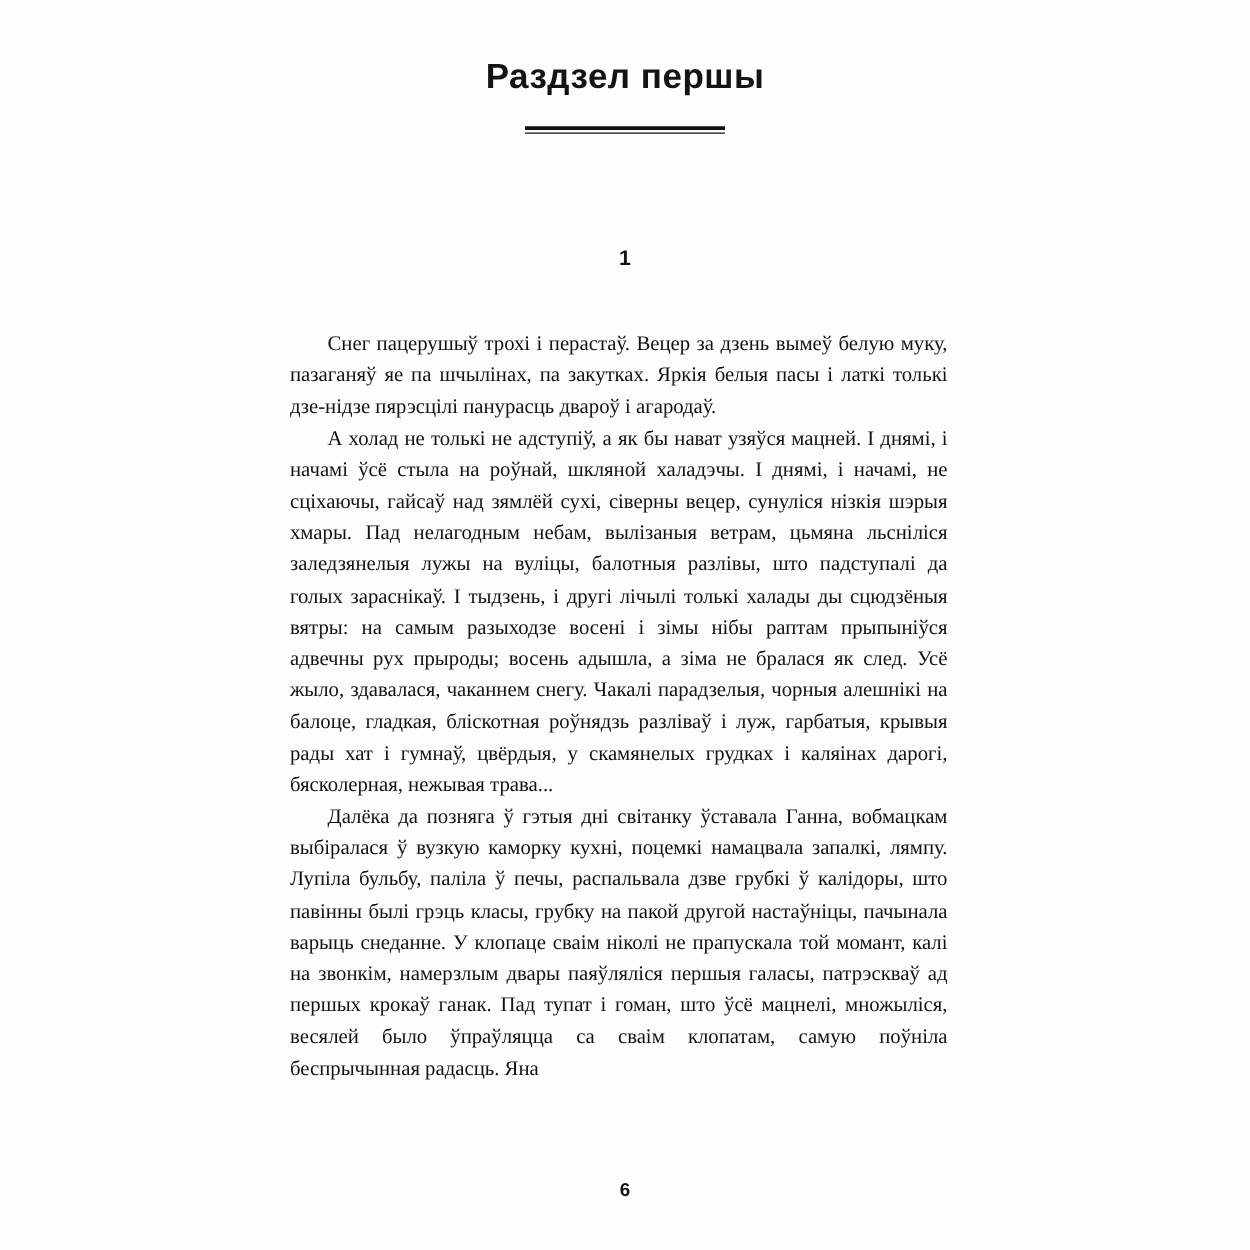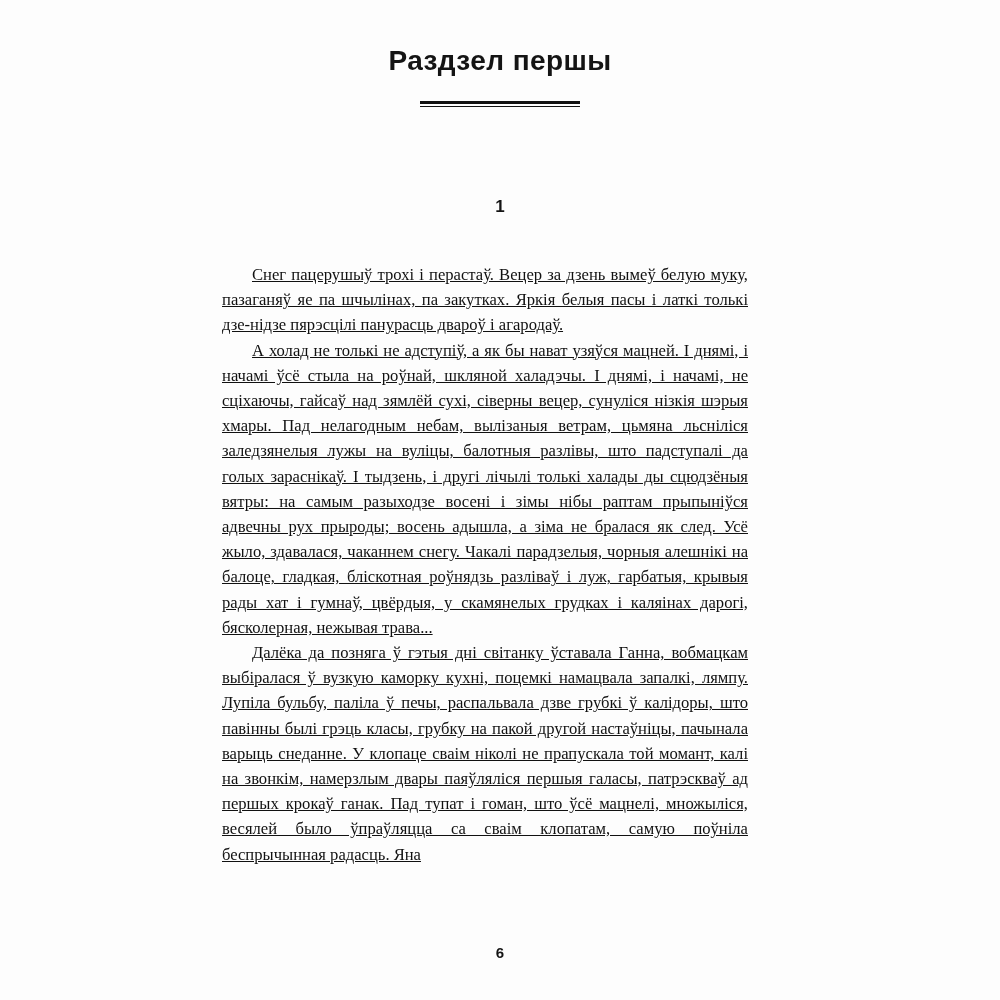--- a/index.html
+++ b/index.html
@@ -66,24 +66,23 @@
     text-align: center;
     font-family: "Liberation Sans", "DejaVu Sans", sans-serif;
     font-weight: bold;
     font-size: 17px;
     color: #141414;
   }
 
   
   .text-column {
     position: absolute;
-    left: 222px;
+    left: 232px;
     top: 262px;
     width: 526px;
-    text-decoration: underline;
   }
 
   .body-par {
     margin: 0;
     text-align: justify;
     text-justify: inter-word;
     font-size: 16.6px;
     line-height: 25.2px;
     text-indent: 30px;
     color: #111111;

